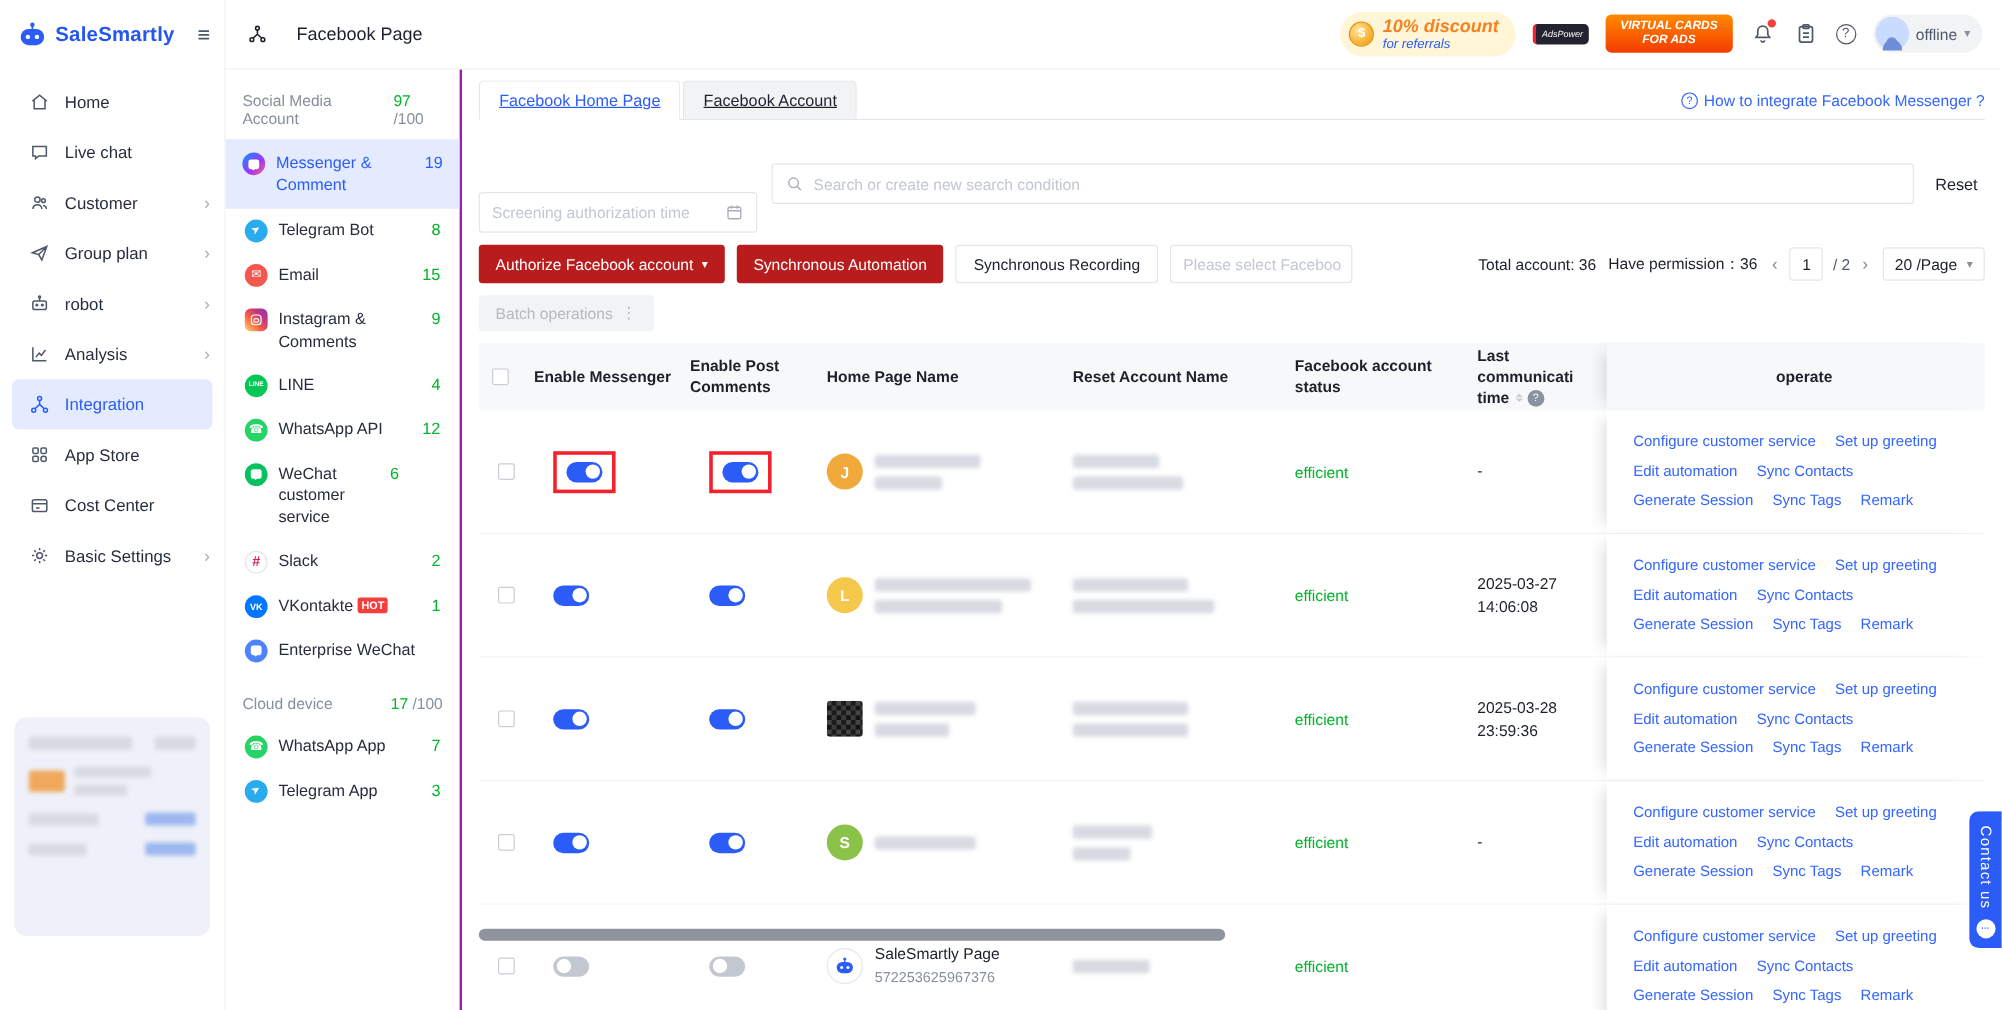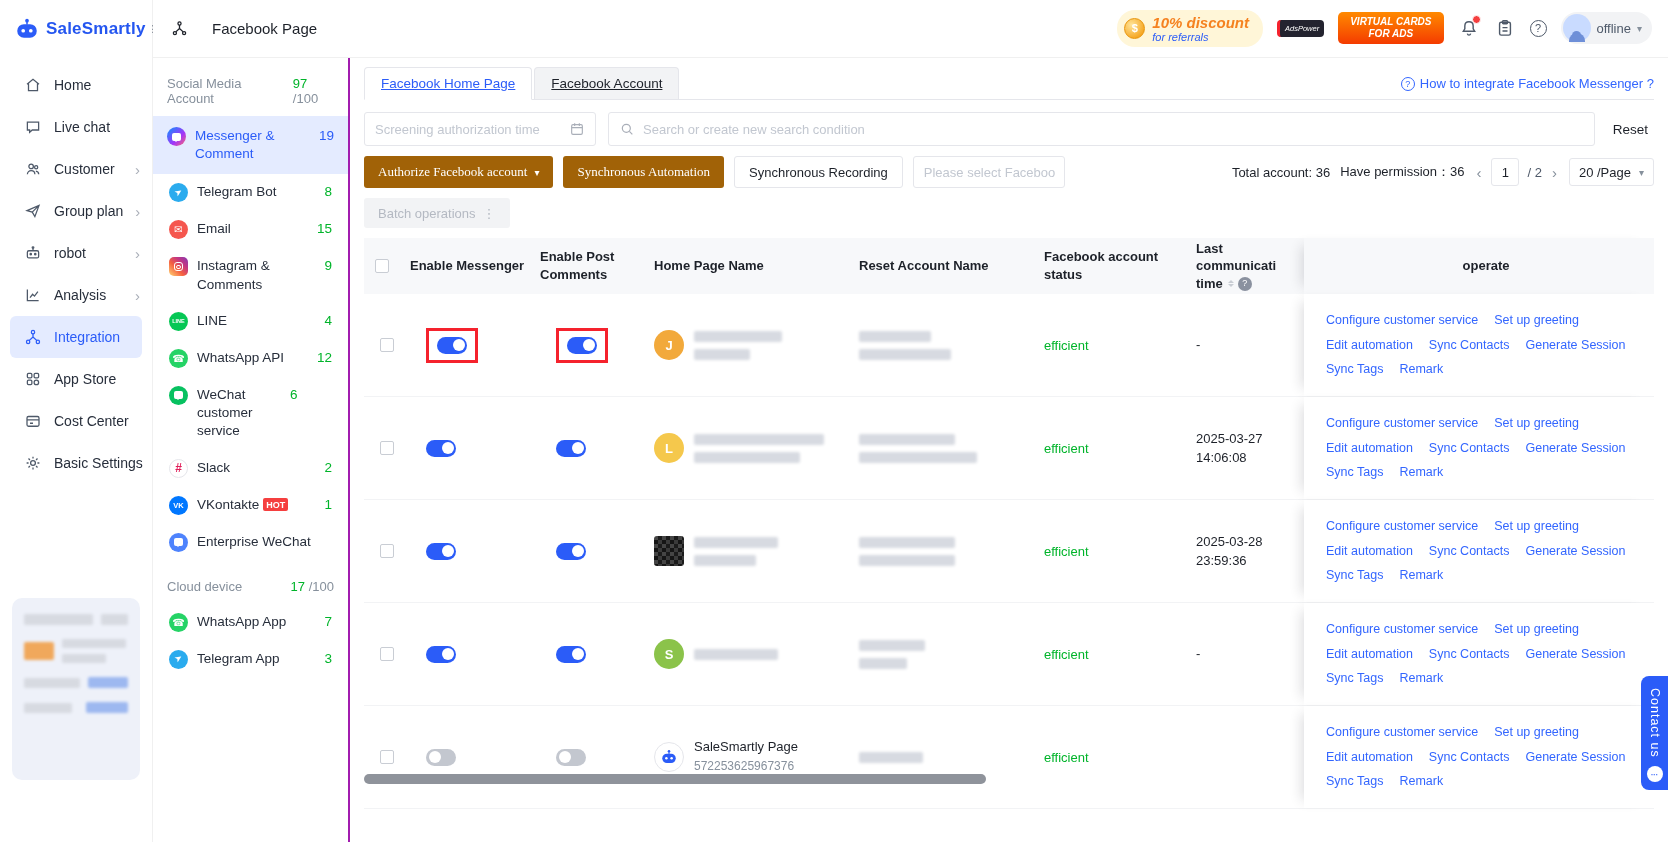--- a/index.html
+++ b/index.html
@@ -1,21 +1,21 @@
 <!DOCTYPE html>
 <html><head>
 <meta charset="utf-8">
 <style>
   * { box-sizing: border-box; margin: 0; padding: 0; }
   html,body { width:1668px; height:842px; overflow:hidden; background:#fff;
     font-family:"Liberation Sans","DejaVu Sans",sans-serif; font-size:13px; color:#1D2129; }
   .app { display:flex; width:100%; height:100%; }
 
   
-  .sidenav { width:153px; flex:none; border-right:1px solid #F0F0F0; display:flex; flex-direction:column; background:#fff; }
+  .sidenav { width:188px; flex:none; border-right:1px solid #F0F0F0; display:flex; flex-direction:column; background:#fff; }
   .logo-row { height:58px; display:flex; align-items:center; gap:6px; padding:0 12px 0 14px; }
   .logo-text { font-size:17px; font-weight:bold; color:#2456F0; letter-spacing:.2px; flex:1; }
   .hamburger { color:#4E5969; cursor:pointer; font-size:18px; line-height:1; }
   .hamburger::after { content:"≡"; }
   .nav { padding-top:6px; }
   .nav-item { height:42px; display:flex; align-items:center; gap:12px; padding:0 12px 0 24px; color:#272E3B; cursor:pointer; font-size:14px; }
   .nav-item .nico { width:18px; height:18px; flex:none; color:#4E5969; display:flex; }
   .nav-item .nico svg { width:18px; height:18px; }
   .nav-item .nlabel { flex:1; white-space:nowrap; }
   .nav-item .chev { color:#A9AEB8; font-size:15px; }
@@ -98,29 +98,29 @@
   .tab { padding:8px 16px; border:1px solid #E5E6EB; border-bottom:none; border-radius:4px 4px 0 0; background:#F2F3F5; color:#1D2129; font-size:13.5px; cursor:pointer; margin-right:2px;text-decoration:underline; }
   .tab.active { background:#fff; color:#2B5CF8; position:relative; top:1px; border-bottom:1px solid #fff; }
   .help-link { margin-left:auto; display:flex; align-items:center; gap:5px; color:#3366FF; font-size:13px; cursor:pointer; padding-bottom:8px; text-decoration:none; }
   .q-ico { width:14px; height:14px; border:1.2px solid #3366FF; border-radius:50%; display:inline-flex; align-items:center; justify-content:center; font-size:9px; }
   .q-ico::after { content:"?"; }
 
   .filter-row { display:flex; align-items:center; gap:12px; margin:12px 0 10px 0; }
   .inp-box { height:34px; border:1px solid #E5E6EB; border-radius:3px; display:flex; align-items:center; padding:0 10px; gap:8px; background:#fff; }
   .inp-box input { border:none; outline:none; flex:1; font-size:13px; color:#1D2129; font-family:inherit; background:transparent; }
   .inp-box input::placeholder { color:#C2C7D0; }
-  .date-box { width:232px; }
+  .date-box { width:232px;margin-top:48px; }
   .search-box { flex:1; }
   .ico-g { color:#A9AEB8; display:flex; }
   .ico-g svg { width:16px; height:16px; }
   .reset-btn { border:none; background:none; font-size:13.5px; color:#1D2129; cursor:pointer; font-family:inherit; padding:0 6px; }
 
   .toolbar { display:flex; align-items:center; gap:10px; margin-bottom:10px; }
   .btn { height:32px; border-radius:3px; border:none; font-size:13px; font-family:inherit; cursor:pointer; padding:0 14px; display:inline-flex; align-items:center; gap:7px; }
-  .btn.primary { background:#a16207; color:#fff;font-family:Liberation Serif, serif; }
+  .btn.primary { background:#b91c1c; color:#fff; }
   .btn.ghost { background:#fff; color:#1D2129; border:1px solid #E5E6EB; }
   .btn .caret { color:#fff; }
   .select-box { width:152px; height:32px; }
   .meta { color:#1D2129; font-size:13px; white-space:nowrap; }
   .meta.first { margin-left:auto; }
   .pager { display:flex; align-items:center; gap:8px; color:#86909C; }
   .pg-arrow { font-size:15px; cursor:pointer; padding:0 2px; }
   .pg-prev::after { content:"‹"; }
   .pg-next::after { content:"›"; }
   .pg-cur { width:28px; height:28px; border:1px solid #E5E6EB; border-radius:3px; display:flex; align-items:center; justify-content:center; color:#1D2129; background:#fff; cursor:pointer; }

